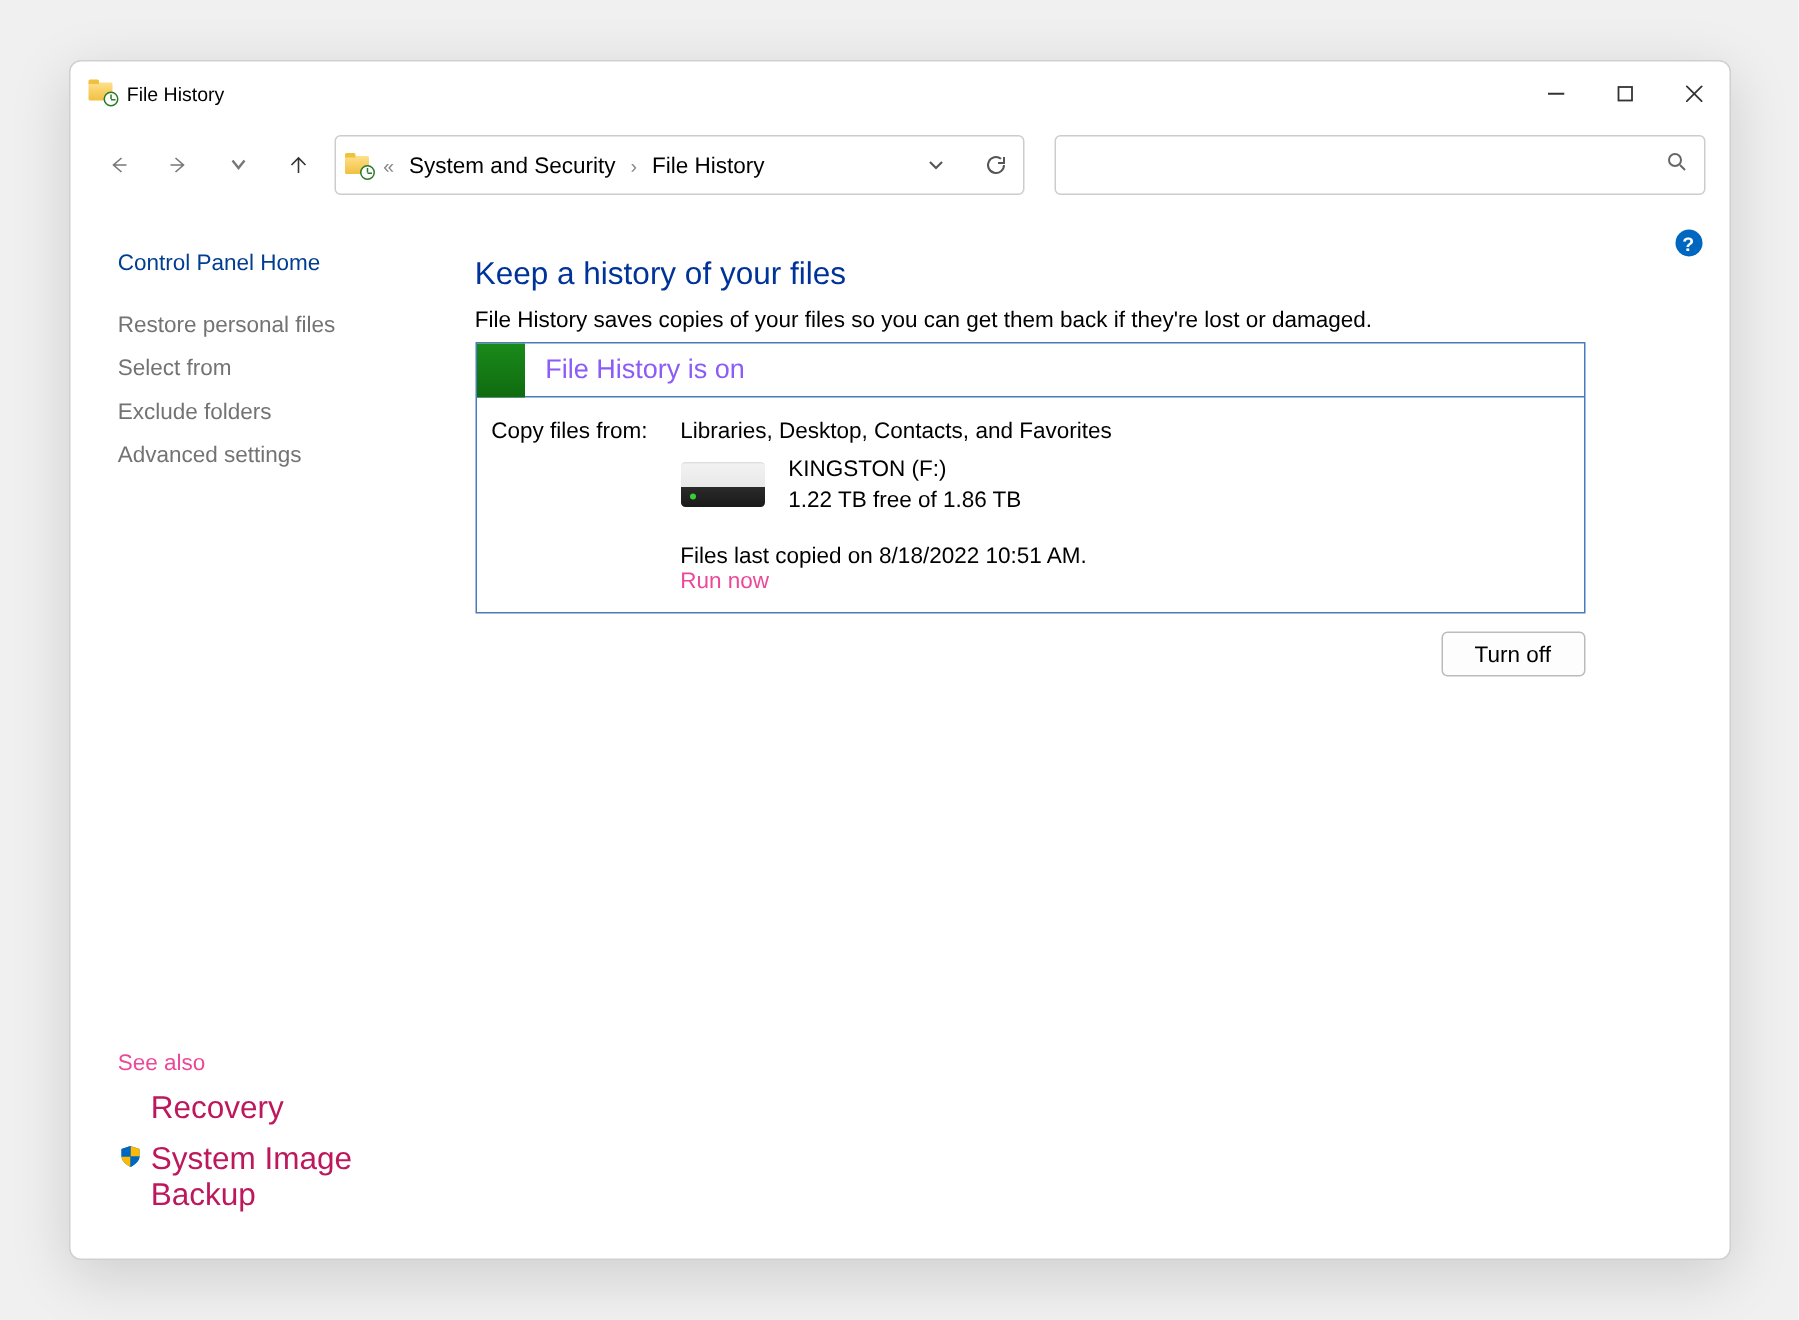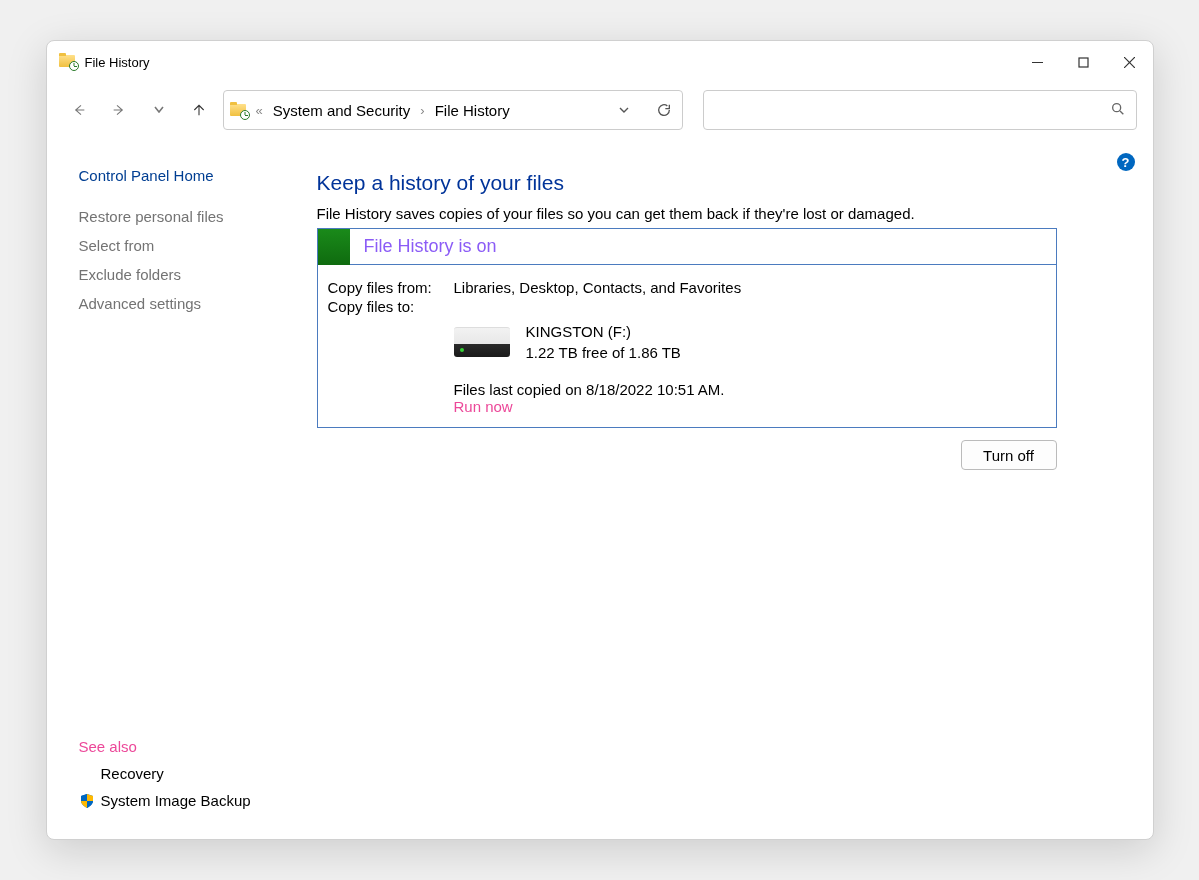--- a/index.html
+++ b/index.html
@@ -119,21 +119,21 @@
   .sidebar {
     width: 270px;
     padding: 30px 18px 20px 32px;
     display: flex;
     flex-direction: column;
   }
   .side-home { color: #003e92; font-size: 15px; margin-bottom: 24px; }
   .side-link { color: #737373; font-size: 15px; margin-bottom: 12px; cursor: pointer; }
   .sidebar .spacer { flex: 1; }
   .see-also-hdr { color: #ec4899; font-size: 15px; margin-bottom: 10px; }
-  .see-also-link { color: #000000; font-size: 15px; margin-bottom: 10px; display:flex; align-items:center; gap:6px; cursor:pointer; margin-left: -22px; padding-left: 22px;}
+  .see-also-link { color: #be185d; font-size: 21px; margin-bottom: 10px; display:flex; gap:6px; cursor:pointer; margin-left: -22px; padding-left: 22px;}
   .see-also-link.shield { margin-left: -22px; }
   .shield-icon {
     width: 16px; height: 16px;
   }
 
   
   .main {
     flex: 1;
     padding: 34px 80px 20px 0;
   }
@@ -369,23 +369,20 @@
 
       <div class="panel">
         <div class="status-row">
           <div class="status-square"></div>
           <div class="status-text">File History is on</div>
         </div>
         <div class="detail-grid">
           <div class="drow">
             <span class="label">Copy files from:</span>
             <span class="value">Libraries, Desktop, Contacts, and Favorites</span>
-          </div>
-          <div class="drow">
-            <span class="label">Copy files to:</span>
           </div>
           <div class="drive-row">
             <span></span>
             <span class="drive-icon-wrap">
                 <span class="drive-icon"></span>
               </span>
             <span class="drive-text">
               <div>KINGSTON (F:)</div>
               <div>1.22 TB free of 1.86 TB</div>
             </span>

